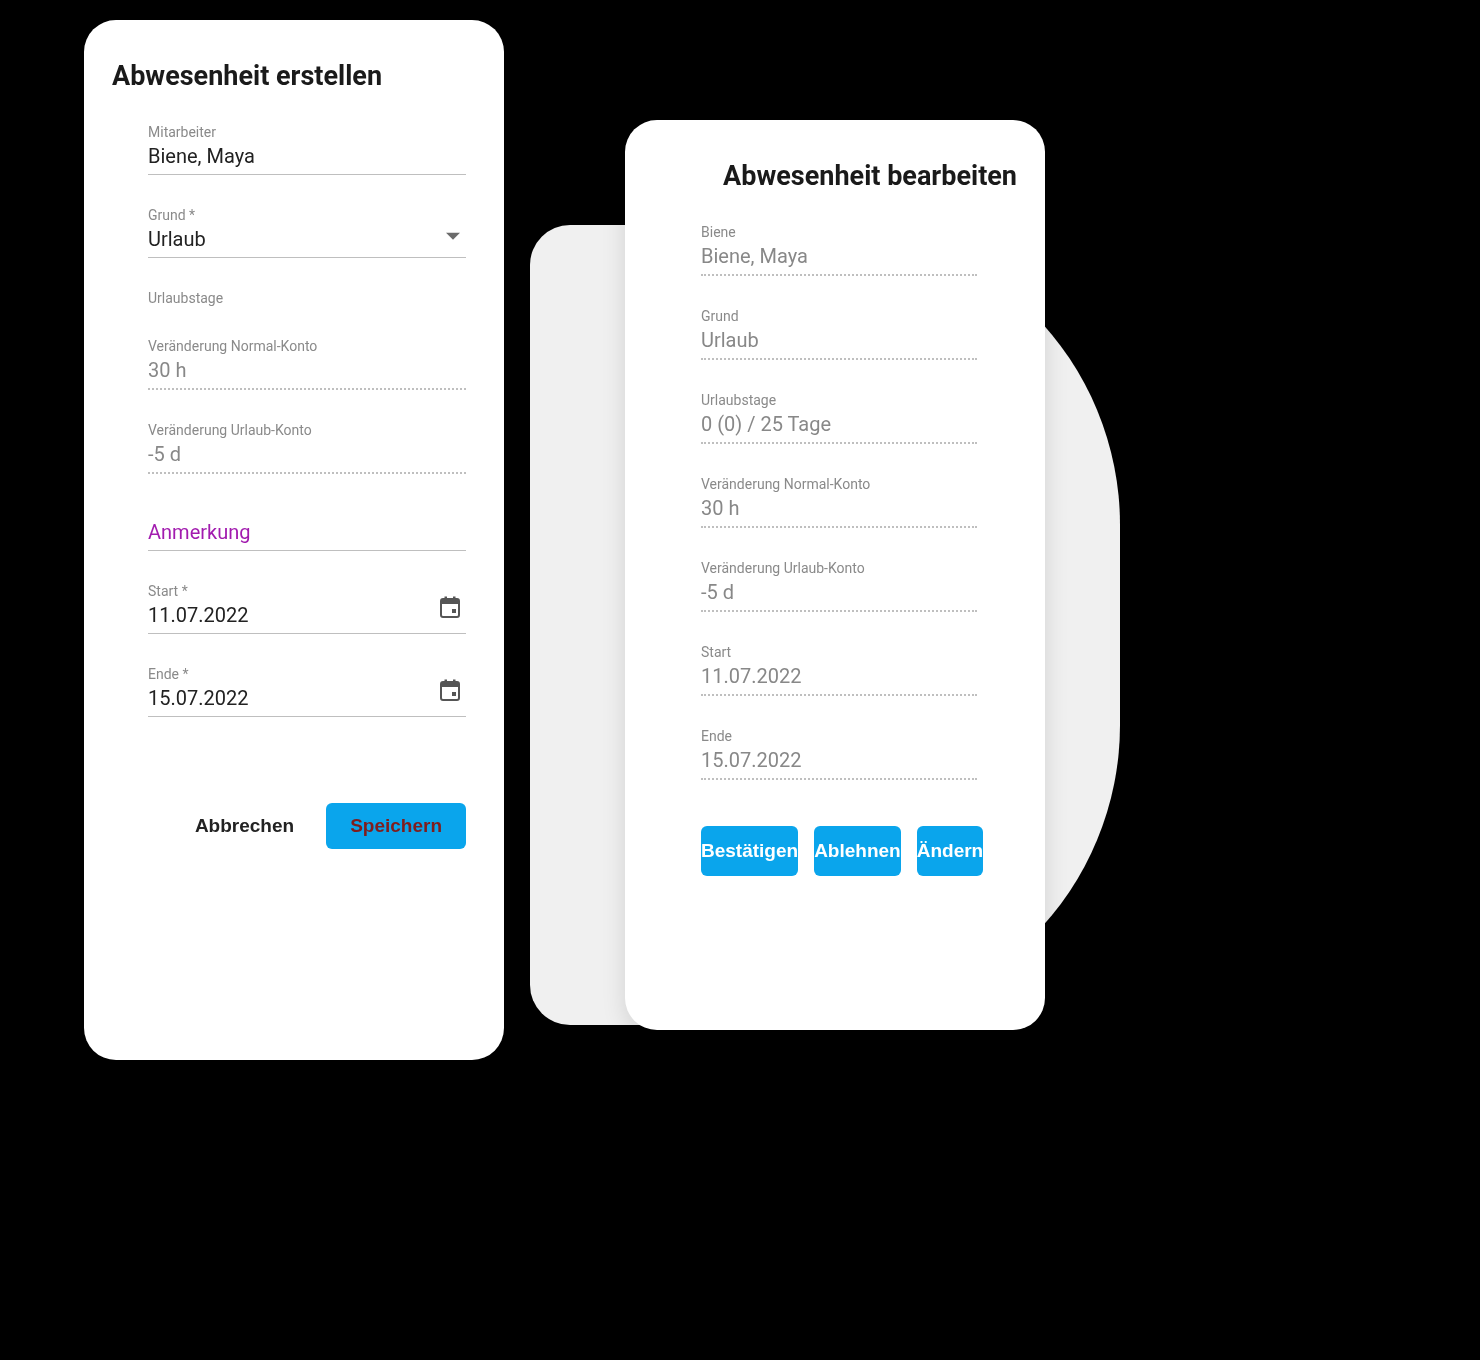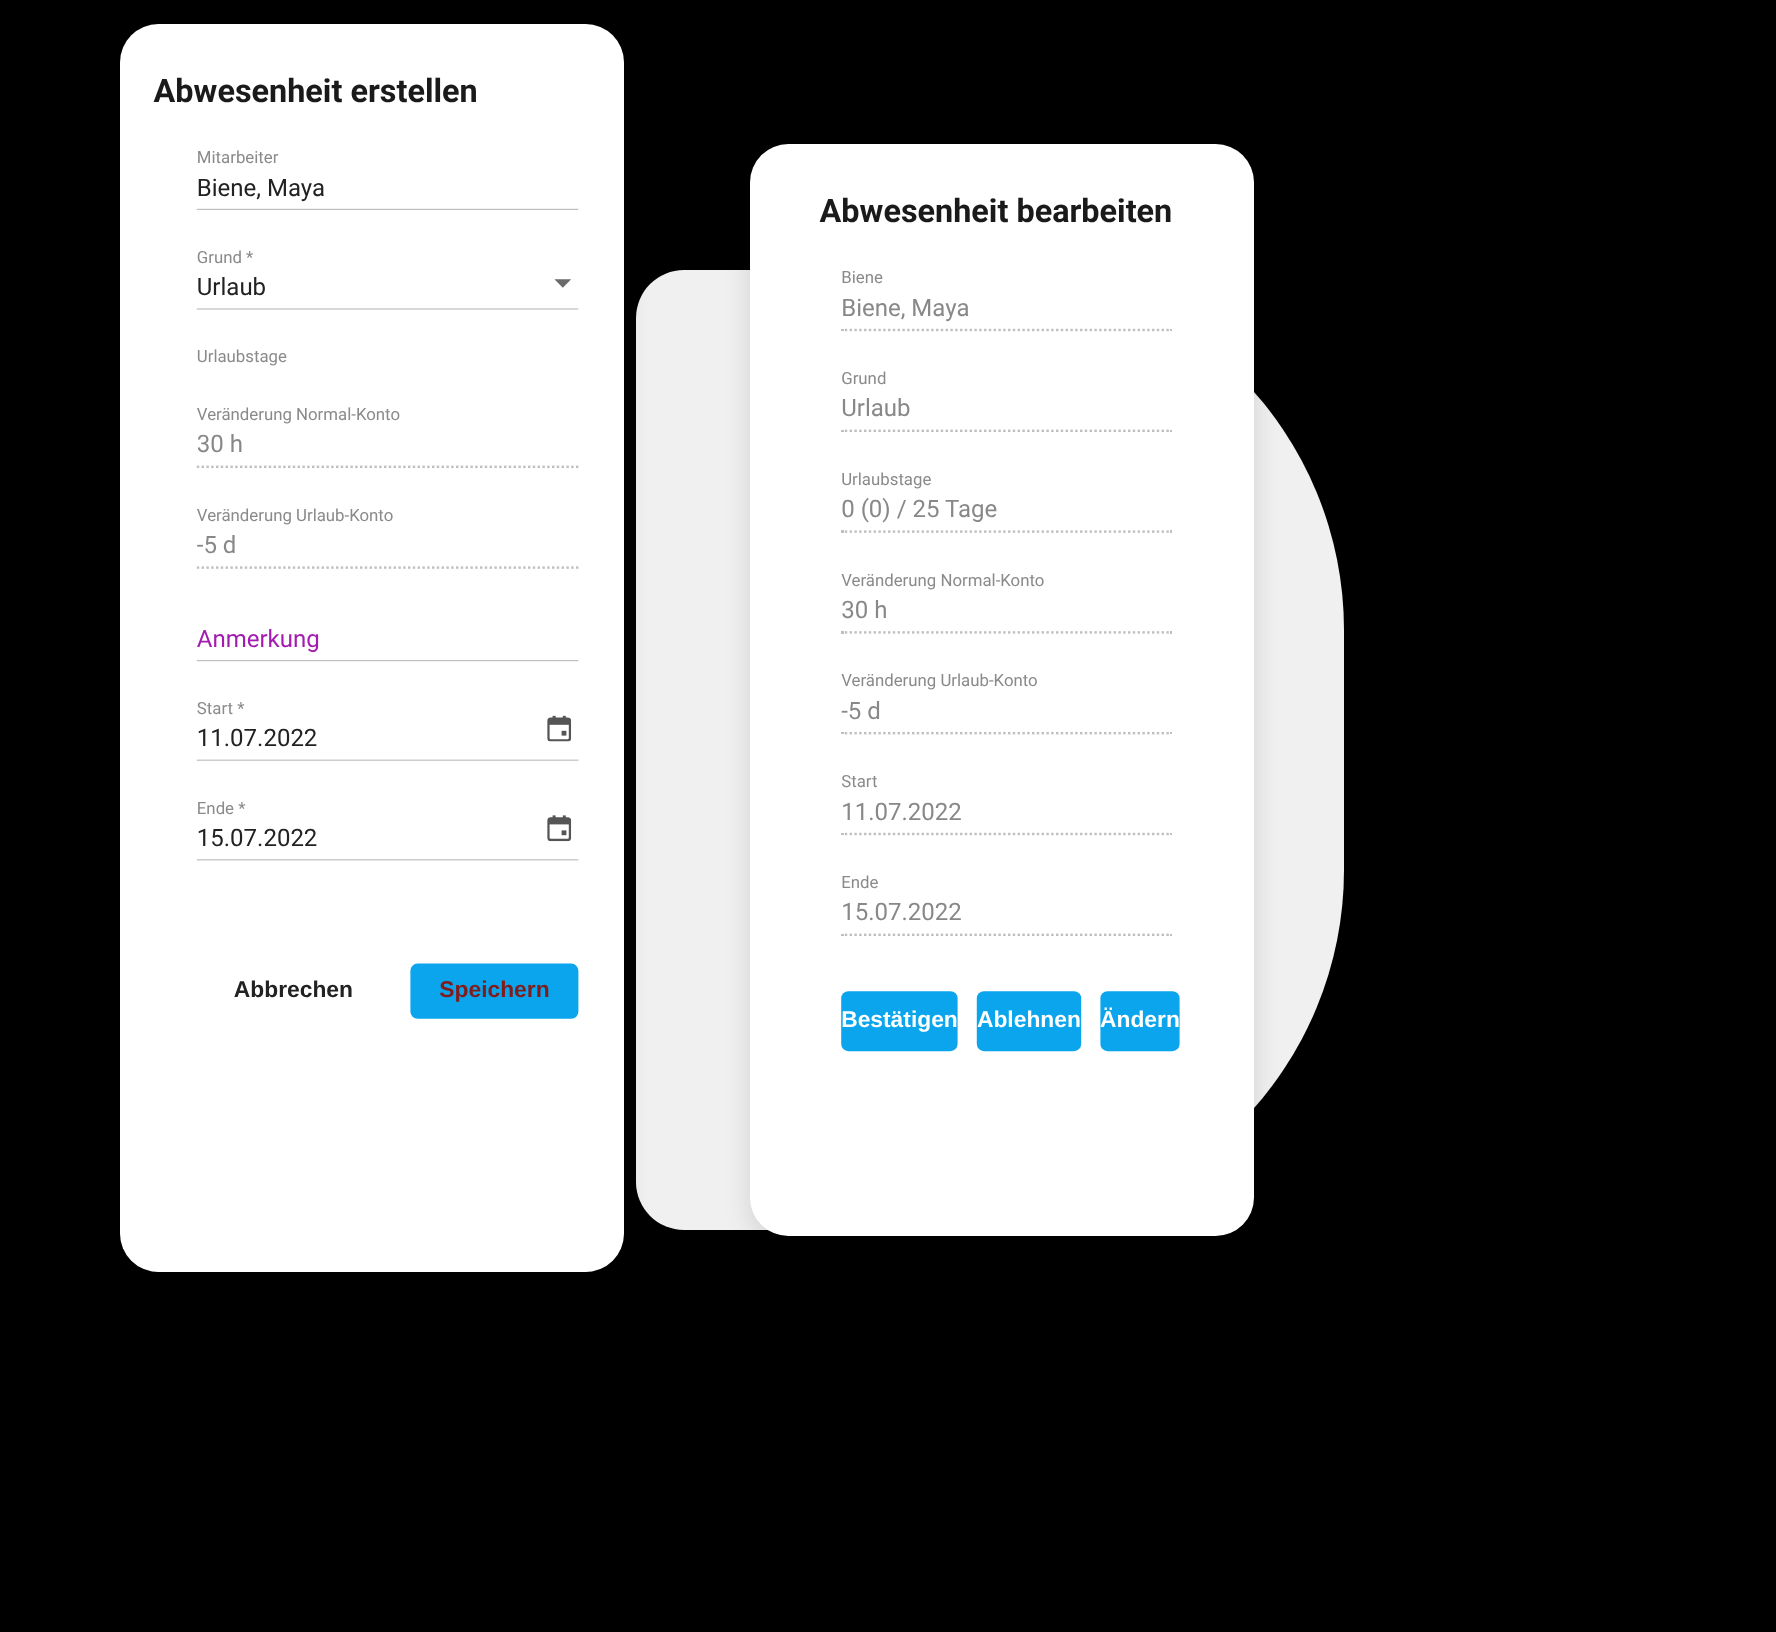--- a/index.html
+++ b/index.html
@@ -28,21 +28,21 @@
     }
     
     .panel {
       position: absolute;
       background: #fff;
       border-radius: 32px;
       box-shadow: 0 8px 24px rgba(0,0,0,0.12);
     }
     
     .panel-create {
-      left: 100px;
+      left: 84px;
       top: 20px;
       width: 420px;
       height: 1040px;
       padding: 40px 28px 32px 28px;
     }
     
     .panel-edit {
       left: 625px;
       top: 120px;
       width: 420px;
@@ -55,21 +55,21 @@
       font-weight: 700;
       color: #1a1a1a;
       margin-bottom: 30px;
     }
     
     .panel-create .panel-title {
       text-align: left;
       margin-left: 0;
     }
     .panel-edit .panel-title {
-      text-align: left;
+      text-align: right;
       margin-left: 30px;
     }
     
     .field-group {
       padding-left: 36px;
       padding-right: 10px;
     }
     .panel-edit .field-group {
       padding-left: 48px;
       padding-right: 40px;
@@ -125,21 +125,21 @@
     }
 
     .field-standalone-input {
       margin-top: 46px;
       margin-bottom: 30px;
     }
     
     .buttons-create {
       display: flex;
       justify-content: flex-end;
-      gap: 44px;
+      gap: 28px;
       padding-top: 60px;
       padding-right: 10px;
       align-items: flex-end;
     }
     
     .btn-text {
       font-size: 19px;
       font-weight: 700;
       color: #222;
       cursor: pointer;

